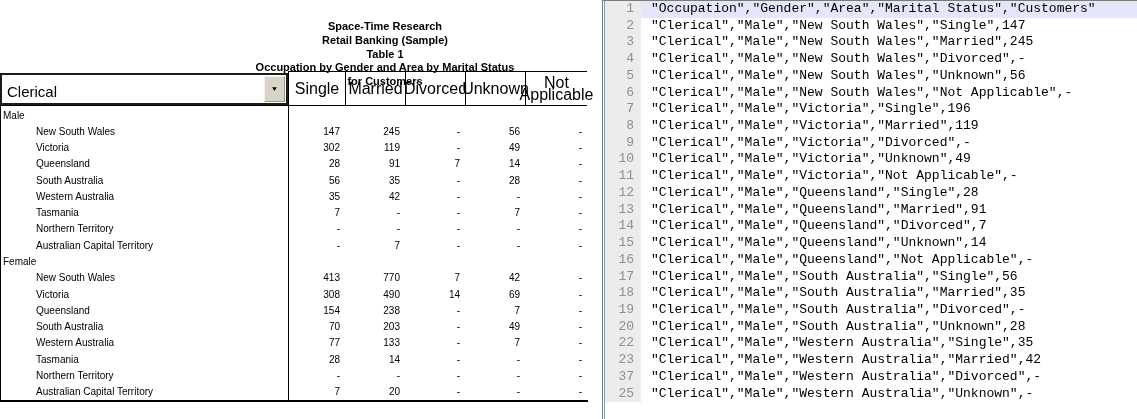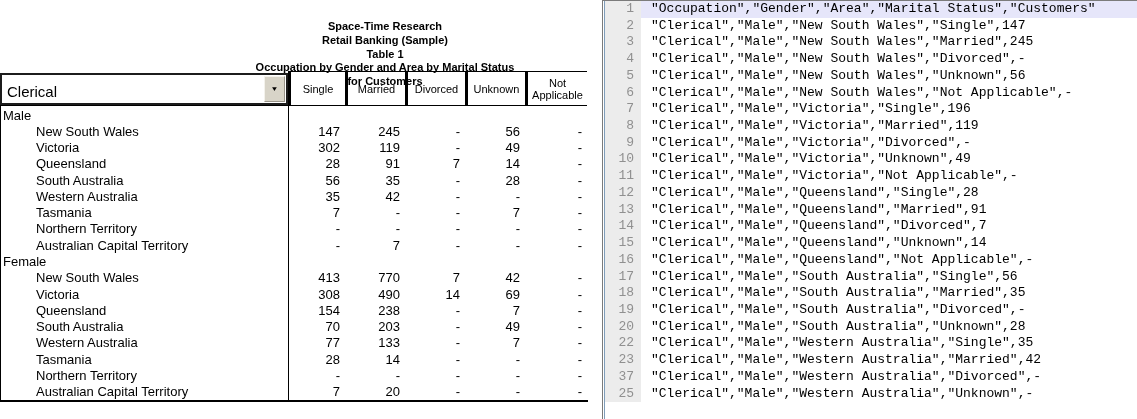--- a/index.html
+++ b/index.html
@@ -16,30 +16,30 @@
            border:2px solid #1c1c1c; background:#fff; }
   .combo-text { position:absolute; left:5px; top:8px; font-size:15px; color:#000; }
   .combo-btn { position:absolute; right:1px; top:1px; width:21px; height:26px;
                background:#d8d4c8; border:1px solid #9a958a;
                border-top-color:#f4f2ec; border-left-color:#f4f2ec;
                display:flex; align-items:center; justify-content:center; cursor:default; }
   .combo-arrow { font-size:8px; color:#000; line-height:1; transform:scaleY(.8); }
 
   .hdr { position:absolute; left:288px; top:71px; width:299px; height:34px;
          border-top:1px solid #000; display:flex; }
-  .hcell { border-left:3px solid #000000; display:flex; align-items:center; justify-content:center;
-           text-align:center; font-size:11px; line-height:12px; color:#000; }
+  .hcell { border-left:1px solid #000000; display:flex; align-items:center; justify-content:center;
+           text-align:center; font-size:16px; line-height:12px; color:#000; }
   .hdr-bottom { position:absolute; left:0; top:105px; width:587px; height:1px; background:#000; }
 
   .vline { position:absolute; left:288px; top:105px; width:1px; height:295px; background:#000; }
   .lline { position:absolute; left:0; top:105px; width:1px; height:295px; background:#000; }
   .bline { position:absolute; left:0; top:400px; width:588px; height:2px; background:#000; }
 
   .rows { position:absolute; left:0; top:107px; width:587px; }
-  .trow { display:flex; height:16.28px; align-items:center; font-size:13px; color:#000; }
+  .trow { display:flex; height:16.28px; align-items:center; font-size:10px; color:#000; }
   .tlabel { width:288px; padding-left:36px; white-space:nowrap; }
   .trow.group .tlabel { padding-left:3px; }
   .tcell { text-align:right; padding-right:5px; white-space:nowrap; }
   .c0 { width:57px; } .c1 { width:60px; } .c2 { width:60px; } .c3 { width:60px; } .c4 { width:62px; }
 
   
   .editor { position:absolute; left:602px; top:0; width:535px; height:419px;
             border-left:1px solid #7b7b7b; border-top:1px solid #7b7b7b;
             background:#fff; overflow:hidden; }
   .editor-inner { margin-left:1px; border-left:1px solid #7F9DB9; height:100%; }

